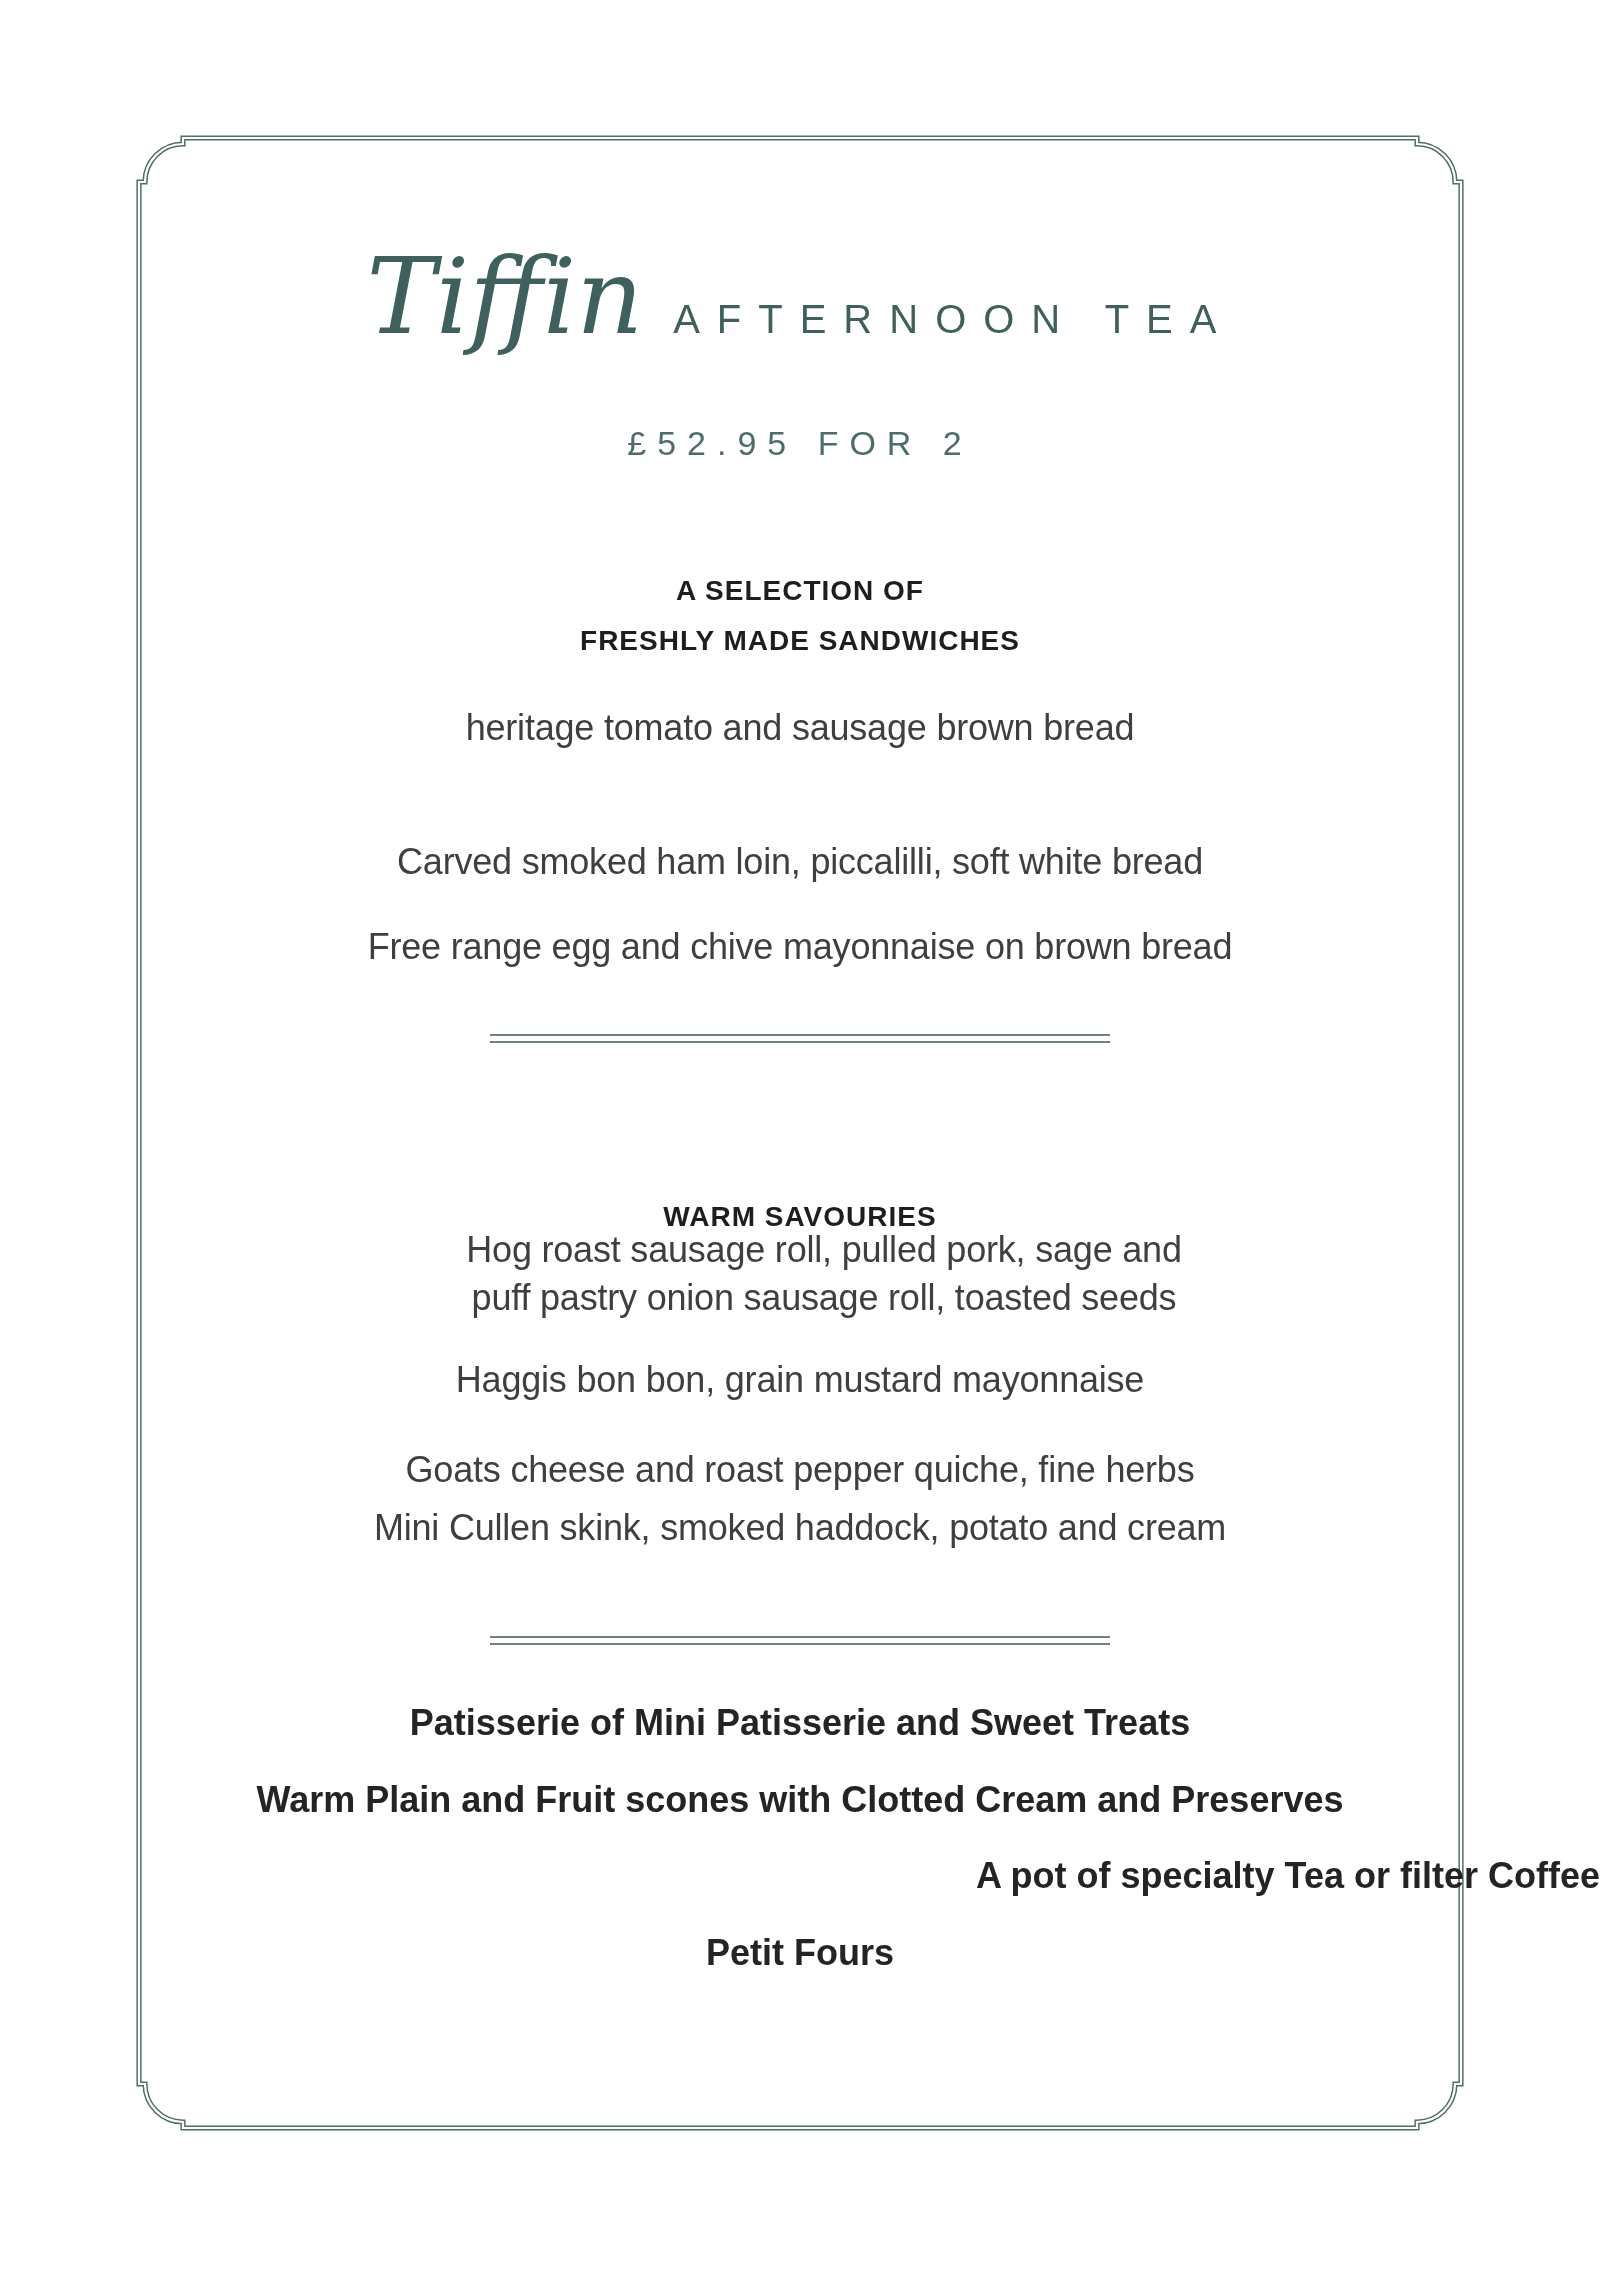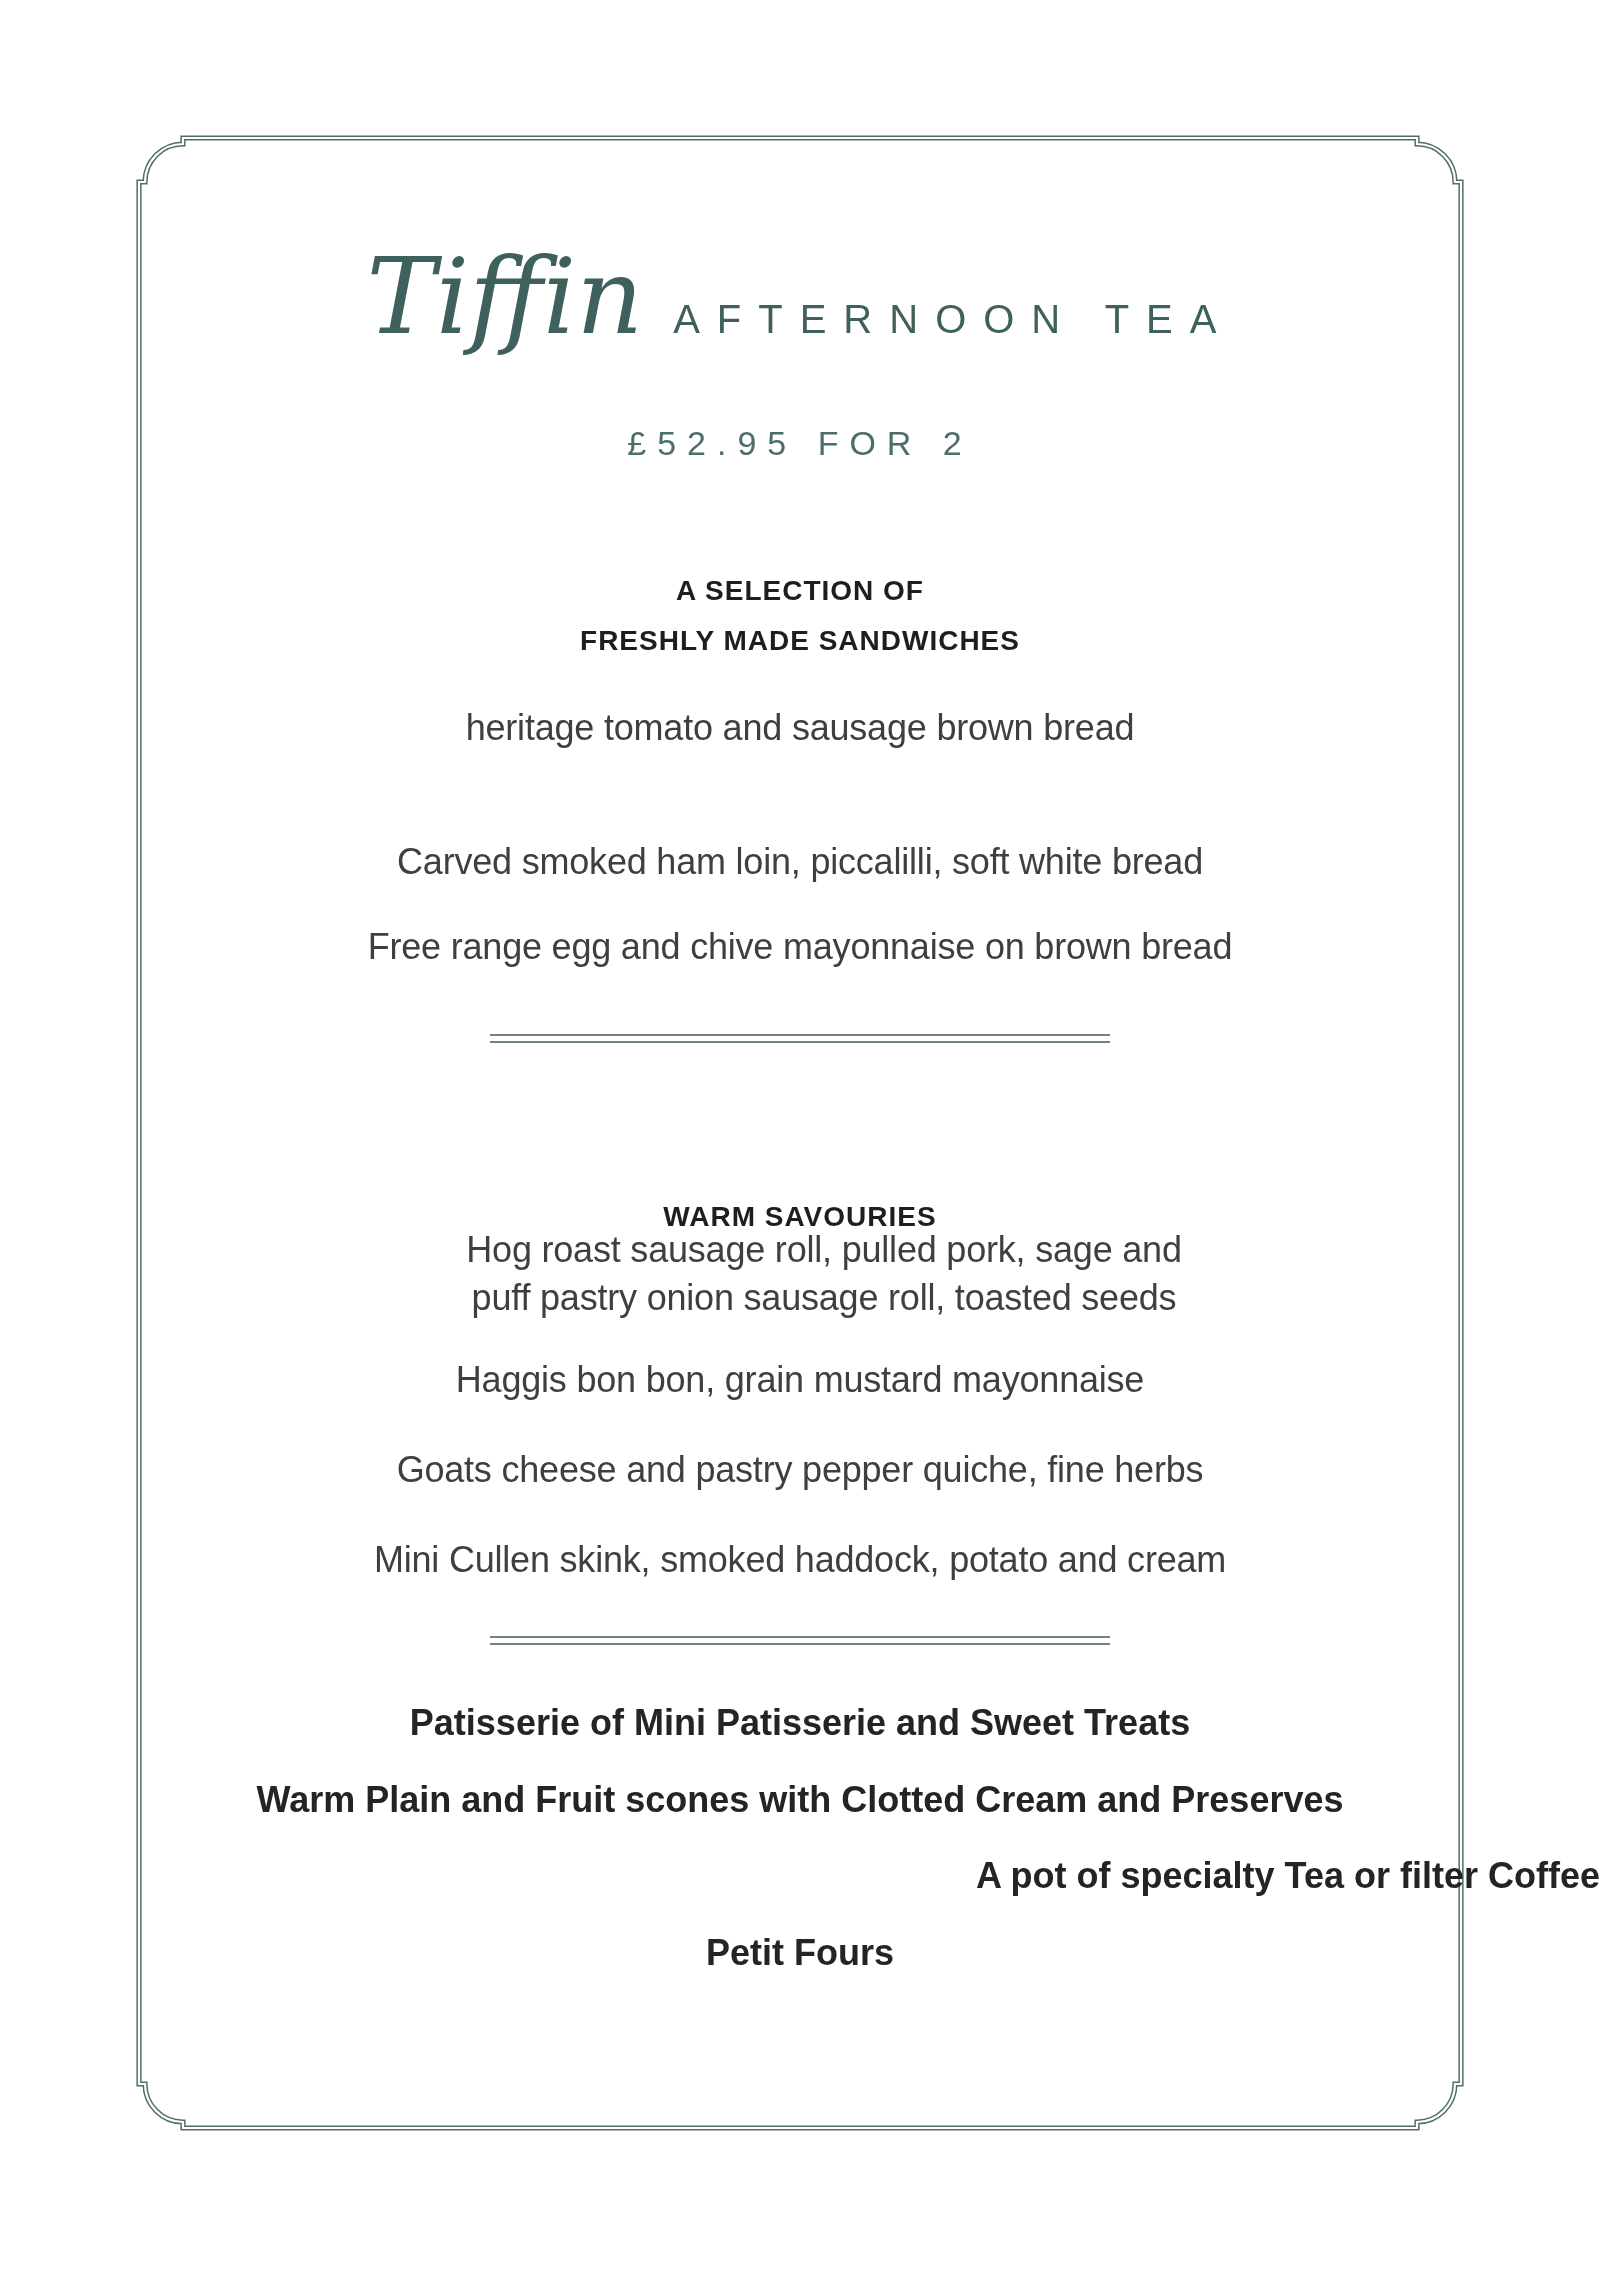--- a/index.html
+++ b/index.html
@@ -80,21 +80,21 @@
     line-height:48px;
     letter-spacing:-0.2px;
     color:var(--body-text);
   }
   .s1-i1{ top:704px; }
   .s1-i2{ top:838px; }
   .s1-i3{ top:923px; }
   .s2-i1{ top:1226px;padding-left:48px; }
   .s2-i2{ top:1356px; }
   .s2-i3{ top:1446px; }
-  .s2-i4{ top:1536px;text-align:center; }
+  .s2-i4{ top:1504px;text-align:center; }
   
   .divider{
     position:absolute;
     left:490px;
     width:620px;
     height:9px;
     border-top:2px solid var(--divider);
     border-bottom:2px solid var(--divider);
   }
   .divider-1{ top:1034px; }
@@ -148,21 +148,21 @@
 </div>
 
 <div class="abs menu-item s2-i1">
   <div>Hog roast sausage roll, pulled pork, sage and</div>
   <div>puff pastry onion sausage roll, toasted seeds</div>
 </div>
 <div class="abs menu-item s2-i2">
   <div>Haggis bon bon, grain mustard mayonnaise</div>
 </div>
 <div class="abs menu-item s2-i3">
-  <div>Goats cheese and pastry pepper quiche, fine herbs</div>
+  <div>Goats cheese and roast pepper quiche, fine herbs</div>
 </div>
 <div class="abs menu-item s2-i4">
   <div>Mini Cullen skink, smoked haddock, potato and cream</div>
 </div>
 
 <div class="divider divider-2"></div>
 
 <div class="abs finale-item f-1">Patisserie of Mini Patisserie and Sweet Treats</div>
 <div class="abs finale-item f-2">Warm Plain and Fruit scones with Clotted Cream and Preserves</div>
 <div class="abs finale-item f-3">A pot of specialty Tea or filter Coffee</div>

